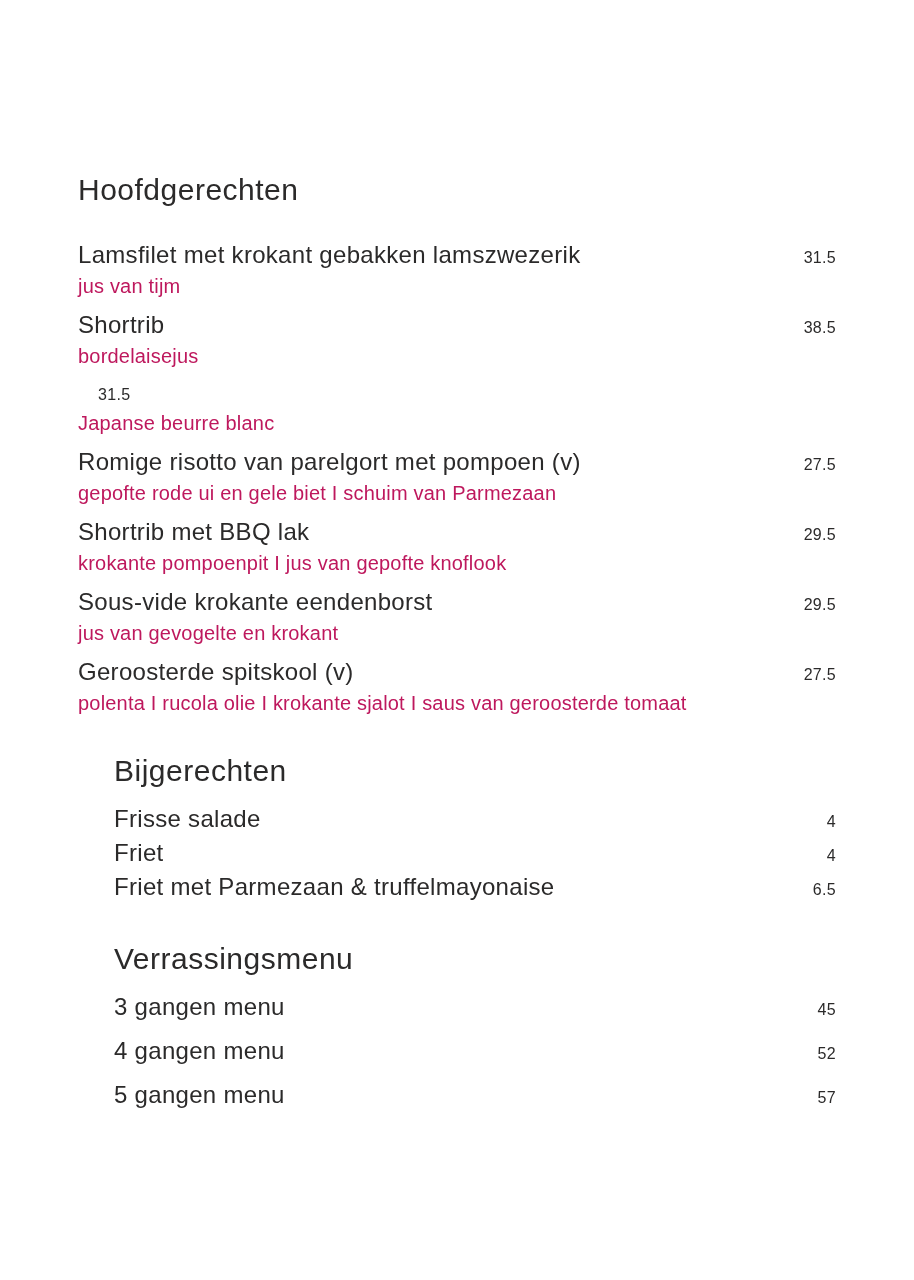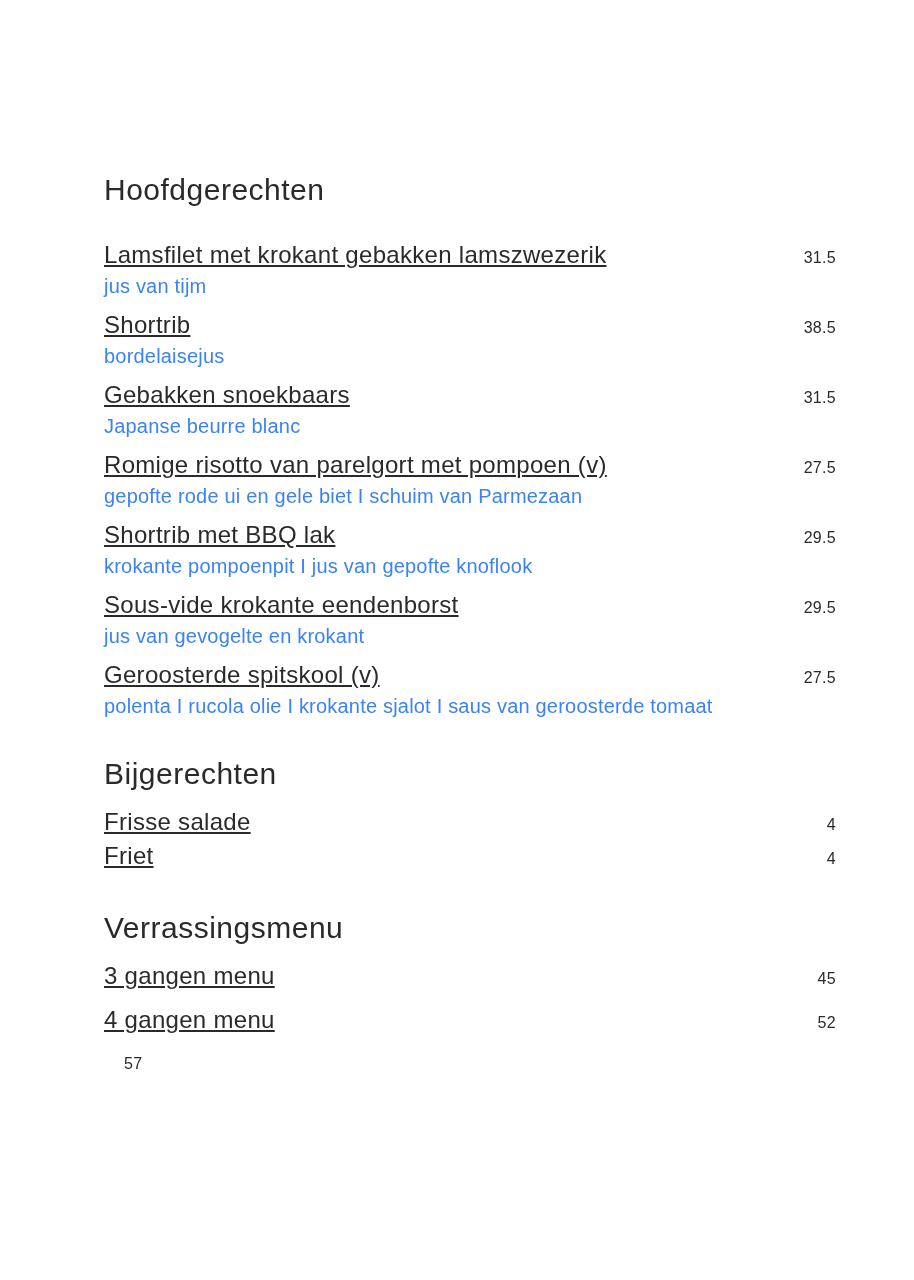--- a/index.html
+++ b/index.html
@@ -11,65 +11,65 @@
     width: 914px;
     height: 1280px;
     font-family: "Liberation Sans", sans-serif;
     color: #2b2a2a;
     overflow: hidden;
   }
   .menu-page {
     box-sizing: border-box;
     width: 914px;
     height: 1280px;
-    padding: 172px 78px 0 104px;
+    padding: 172px 78px 0 78px;
   }
   .section-heading {
     font-size: 30px;
     line-height: 36px;
     letter-spacing: 0.5px;
     font-weight: 400;
     margin: 0 0 32px 0;
   }
   .section {
     margin: 0;
   }
   .section + .section {
     margin-top: 36px;
+    margin-left: 36px;
   }
   .section.compact .section-heading {
     margin-bottom: 14px;
   }
   .menu-item {
     margin-bottom: 10px;
   }
   .item-row {
     display: flex;
     justify-content: space-between;
     align-items: baseline;
   }
   .item-title {
     font-size: 24px;
     line-height: 30px;
     letter-spacing: 0.3px;
     font-weight: 400;
-    text-decoration: underline;
   }
   .item-price {
     font-size: 16px;
     line-height: 30px;
     letter-spacing: 0.3px;
     white-space: nowrap;
     padding-left: 20px;
   }
   .item-subtitle {
     font-size: 20px;
     line-height: 27px;
     letter-spacing: 0.2px;
-    color: #3b82f6;
+    color: #be185d;
   }
   .simple-item {
     margin-bottom: 0;
   }
   .simple-item .item-title,
   .simple-item .item-price {
     line-height: 31px;
   }
   .spaced-item {
     margin-bottom: 10px;
@@ -98,21 +98,20 @@
     <div class="menu-item">
       <div class="item-row">
         <span class="item-title">Shortrib</span>
         <span class="item-price">38.5</span>
       </div>
       <div class="item-subtitle">bordelaisejus</div>
     </div>
 
     <div class="menu-item">
       <div class="item-row">
-        <span class="item-title">Gebakken snoekbaars</span>
         <span class="item-price">31.5</span>
       </div>
       <div class="item-subtitle">Japanse beurre blanc</div>
     </div>
 
     <div class="menu-item">
       <div class="item-row">
         <span class="item-title">Romige risotto van parelgort met pompoen (v)</span>
         <span class="item-price">27.5</span>
       </div>
@@ -154,20 +153,26 @@
       </div>
     </div>
 
     <div class="menu-item simple-item">
       <div class="item-row">
         <span class="item-title">Friet</span>
         <span class="item-price">4</span>
       </div>
     </div>
 
+    <div class="menu-item simple-item">
+      <div class="item-row">
+        <span class="item-title">Friet met Parmezaan &amp; truffelmayonaise</span>
+        <span class="item-price">6.5</span>
+      </div>
+    </div>
   </div>
 
   <div class="section compact">
     <h1 class="section-heading">Verrassingsmenu</h1>
 
     <div class="menu-item spaced-item">
       <div class="item-row">
         <span class="item-title">3 gangen menu</span>
         <span class="item-price">45</span>
       </div>
@@ -175,18 +180,19 @@
 
     <div class="menu-item spaced-item">
       <div class="item-row">
         <span class="item-title">4 gangen menu</span>
         <span class="item-price">52</span>
       </div>
     </div>
 
     <div class="menu-item spaced-item">
       <div class="item-row">
+        <span class="item-title">5 gangen menu</span>
         <span class="item-price">57</span>
       </div>
     </div>
   </div>
 
 </div>
 
 </body></html>

